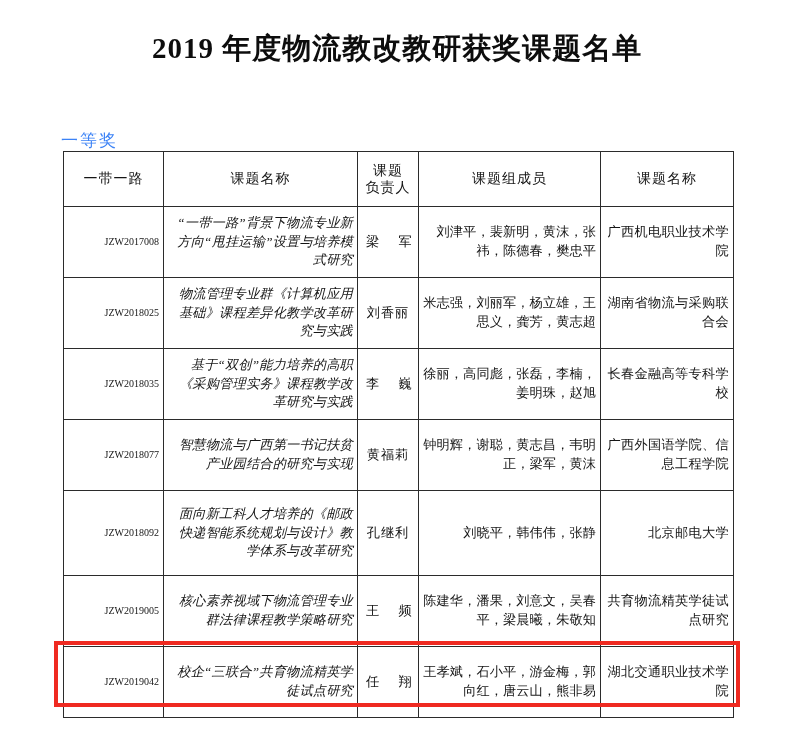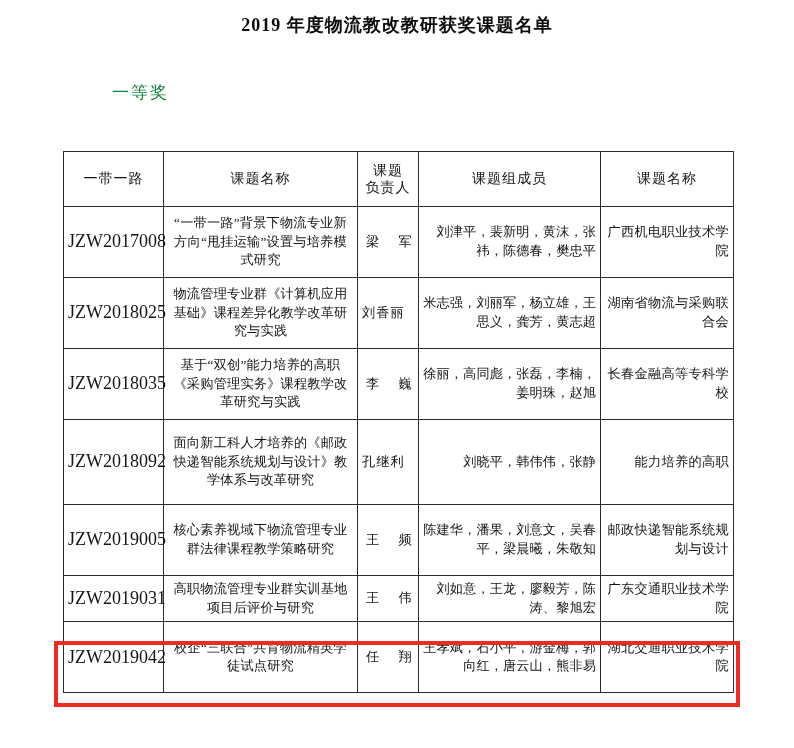--- a/index.html
+++ b/index.html
@@ -20,38 +20,38 @@
     position: relative;
     width: 794px;
     height: 748px;
     background: #fff;
     overflow: hidden;
   }
 
   
   .doc-title {
     text-align: center;
-    font-size: 18px;
+    font-size: 29px;
     font-weight: bold;
     letter-spacing: 1px;
-    margin: 0;
+    margin: 16px;
     padding-top: 14px;
     line-height: 1.3;
     color: #0d0d0d;
     font-family: "Liberation Serif", "DejaVu Serif", serif;
   }
 
   
   .prize-level {
-    margin: 0;
-    padding-left: 112px;
+    margin: 17px;
+    padding-left: 44px;
     padding-top: 44px;
     font-size: 17px;
     letter-spacing: 2px;
-    color: #15803d;
+    color: #3b82f6;
     font-family: "Liberation Serif", "DejaVu Serif", serif;
   }
 
   
   .table-wrap {
     position: absolute;
     left: 63px;
     top: 151px;
     width: 670px;
   }
@@ -84,32 +84,33 @@
     letter-spacing: 1px;
     height: 46px;
   }
   .hdr-two-line {
     line-height: 1.22;
     font-family: Liberation Serif, serif;
   }
 
   td.code {
     text-align: right;
-    font-size: 18px;
+    font-size: 10px;
     letter-spacing: 0px;
     white-space: nowrap;
   }
   td.name {
-    text-align: center;
+    text-align: right;
     padding-left: 6px;
     padding-right: 3px;
     letter-spacing: 0.2px;
+    font-style: italic;
   }
   td.leader {
-    text-align: left;
+    text-align: center;
     letter-spacing: 1px;
     white-space: nowrap;
   }
   td.leader.spaced {
     letter-spacing: 8px;
     padding-left: 8px;
   }
   td.members {
     text-align: right;
     padding-left: 5px;
@@ -186,44 +187,44 @@
         </tr>
 
         <tr class="row-h3">
           <td class="code">JZW2018035</td>
           <td class="name">基于“双创”能力培养的高职《采购管理实务》课程教学改革研究与实践</td>
           <td class="leader spaced">李 巍</td>
           <td class="members">徐丽，高同彪，张磊，李楠，姜明珠，赵旭</td>
           <td class="unit">长春金融高等专科学校</td>
         </tr>
 
+        <tr class="row-h3">
+          <td class="code">JZW2018077</td>
+          <td class="name">智慧物流与广西第一书记扶贫产业园结合的研究与实现</td>
+          <td class="leader">黄福莉</td>
+          <td class="members">钟明辉，谢聪，黄志昌，韦明正，梁军，黄沫</td>
+          <td class="unit">广西外国语学院、信息工程学院</td>
+        </tr>
 
         <tr class="row-h4">
           <td class="code">JZW2018092</td>
           <td class="name">面向新工科人才培养的《邮政快递智能系统规划与设计》教学体系与改革研究</td>
           <td class="leader">孔继利</td>
           <td class="members">刘晓平，韩伟伟，张静</td>
-          <td class="unit">能力培养的高职</td>
+          <td class="unit">北京邮电大学</td>
         </tr>
 
         <tr class="row-h3">
           <td class="code">JZW2019005</td>
           <td class="name">核心素养视域下物流管理专业群法律课程教学策略研究</td>
           <td class="leader spaced">王 频</td>
           <td class="members">陈建华，潘果，刘意文，吴春平，梁晨曦，朱敬知</td>
-          <td class="unit">邮政快递智能系统规划与设计</td>
-        </tr>
-
-        <tr>
-          <td class="code">JZW2019031</td>
-          <td class="name">高职物流管理专业群实训基地项目后评价与研究</td>
-          <td class="leader spaced">王 伟</td>
-          <td class="members">刘如意，王龙，廖毅芳，陈涛、黎旭宏</td>
-          <td class="unit">广东交通职业技术学院</td>
-        </tr>
+          <td class="unit">共育物流精英学徒试点研究</td>
+        </tr>
+
 
         <tr class="row-h3">
           <td class="code">JZW2019042</td>
           <td class="name">校企“三联合”共育物流精英学徒试点研究</td>
           <td class="leader spaced">任 翔</td>
           <td class="members">王孝斌，石小平，游金梅，郭向红，唐云山，熊非易</td>
           <td class="unit">湖北交通职业技术学院</td>
         </tr>
 
       </tbody>

